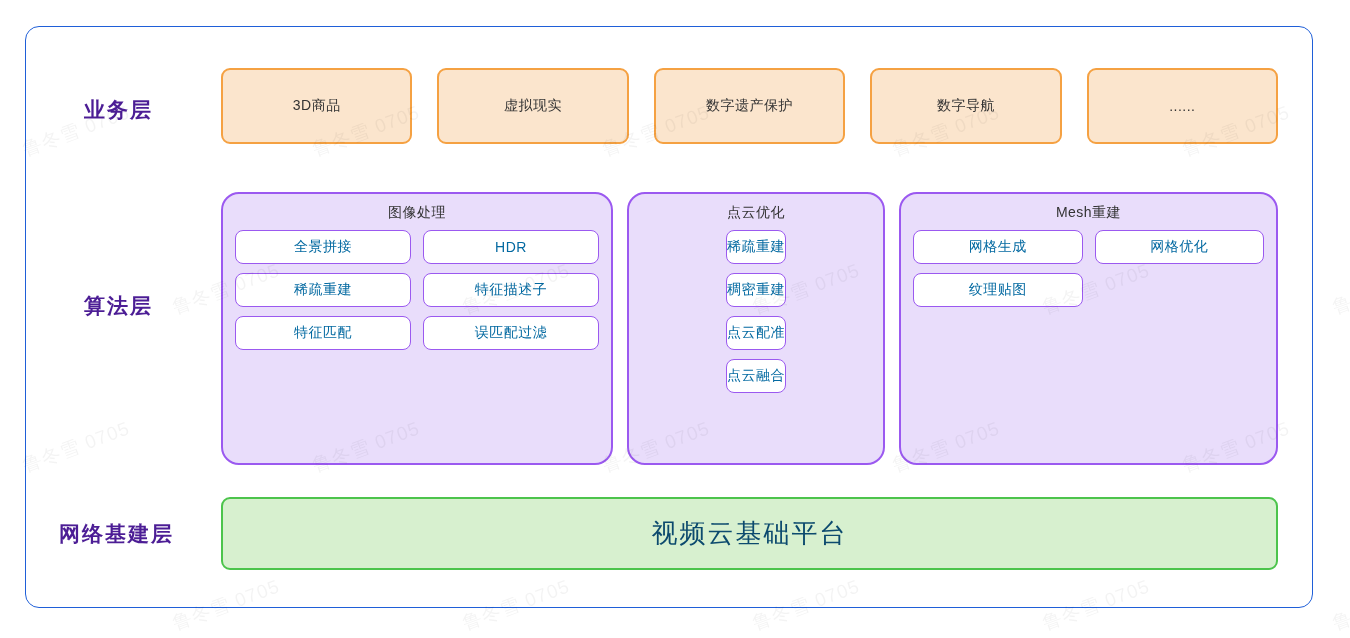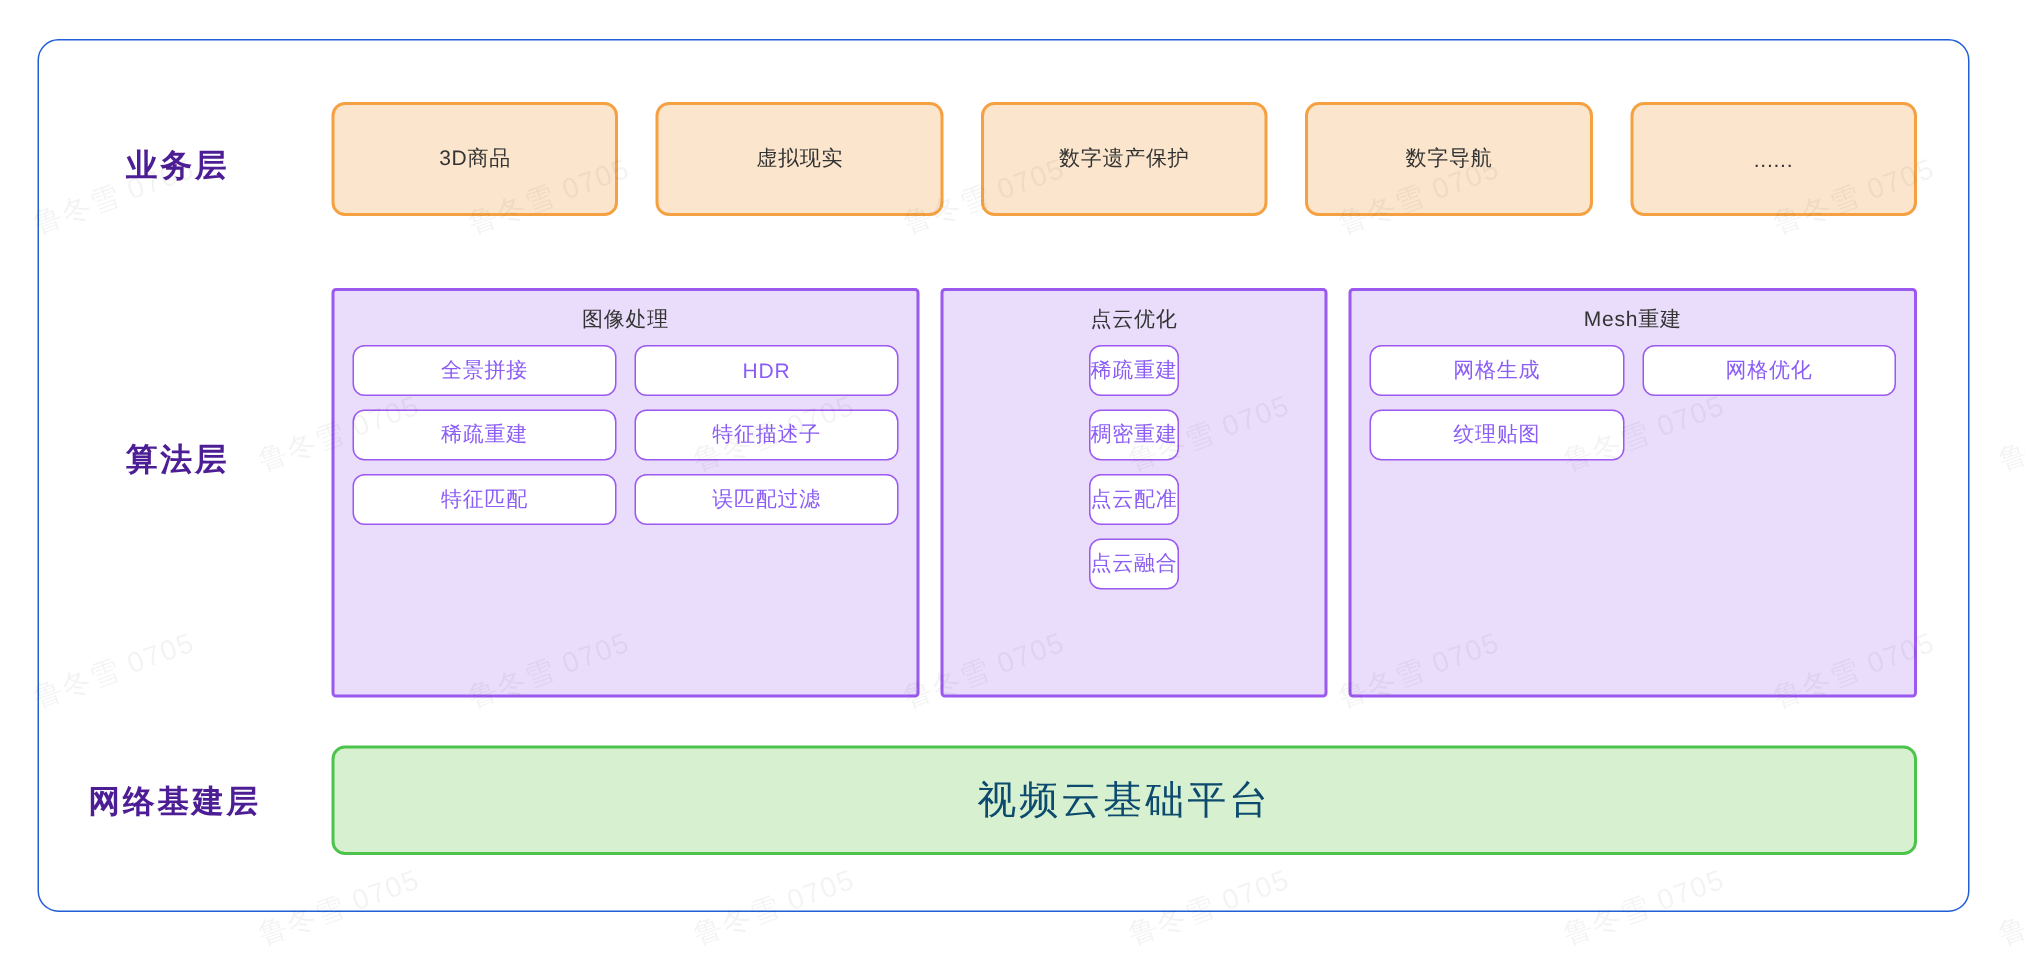--- a/index.html
+++ b/index.html
@@ -93,21 +93,21 @@
     top: 192px;
     width: 1057px;
     height: 273px;
     display: flex;
     gap: 14px;
     z-index: 2;
   }
   .algo-panel {
     background: #e9ddfb;
     border: 2px solid #9b59f0;
-    border-radius: 3px;
+    border-radius: 18px;
     box-sizing: border-box;
     padding: 10px 12px 12px 12px;
     display: flex;
     flex-direction: column;
   }
   .algo-panel.wide { flex: 0 0 392px; }
   .algo-panel.narrow { flex: 0 0 258px; align-items: center; }
   .algo-panel.mesh { flex: 1 1 auto; }
 
   .algo-title {
@@ -126,21 +126,21 @@
 
   .algo-item {
     background: #ffffff;
     border: 1.8px solid #9b59f0;
     border-radius: 8px;
     height: 34px;
     display: flex;
     align-items: center;
     justify-content: center;
     font-size: 14px;
-    color: #8b5cf6;
+    color: #0369a1;
     letter-spacing: 0.5px;
     box-sizing: border-box;
   }
 
   
   #infra-bar {
     position: absolute;
     left: 221px;
     top: 497px;
     width: 1057px;

